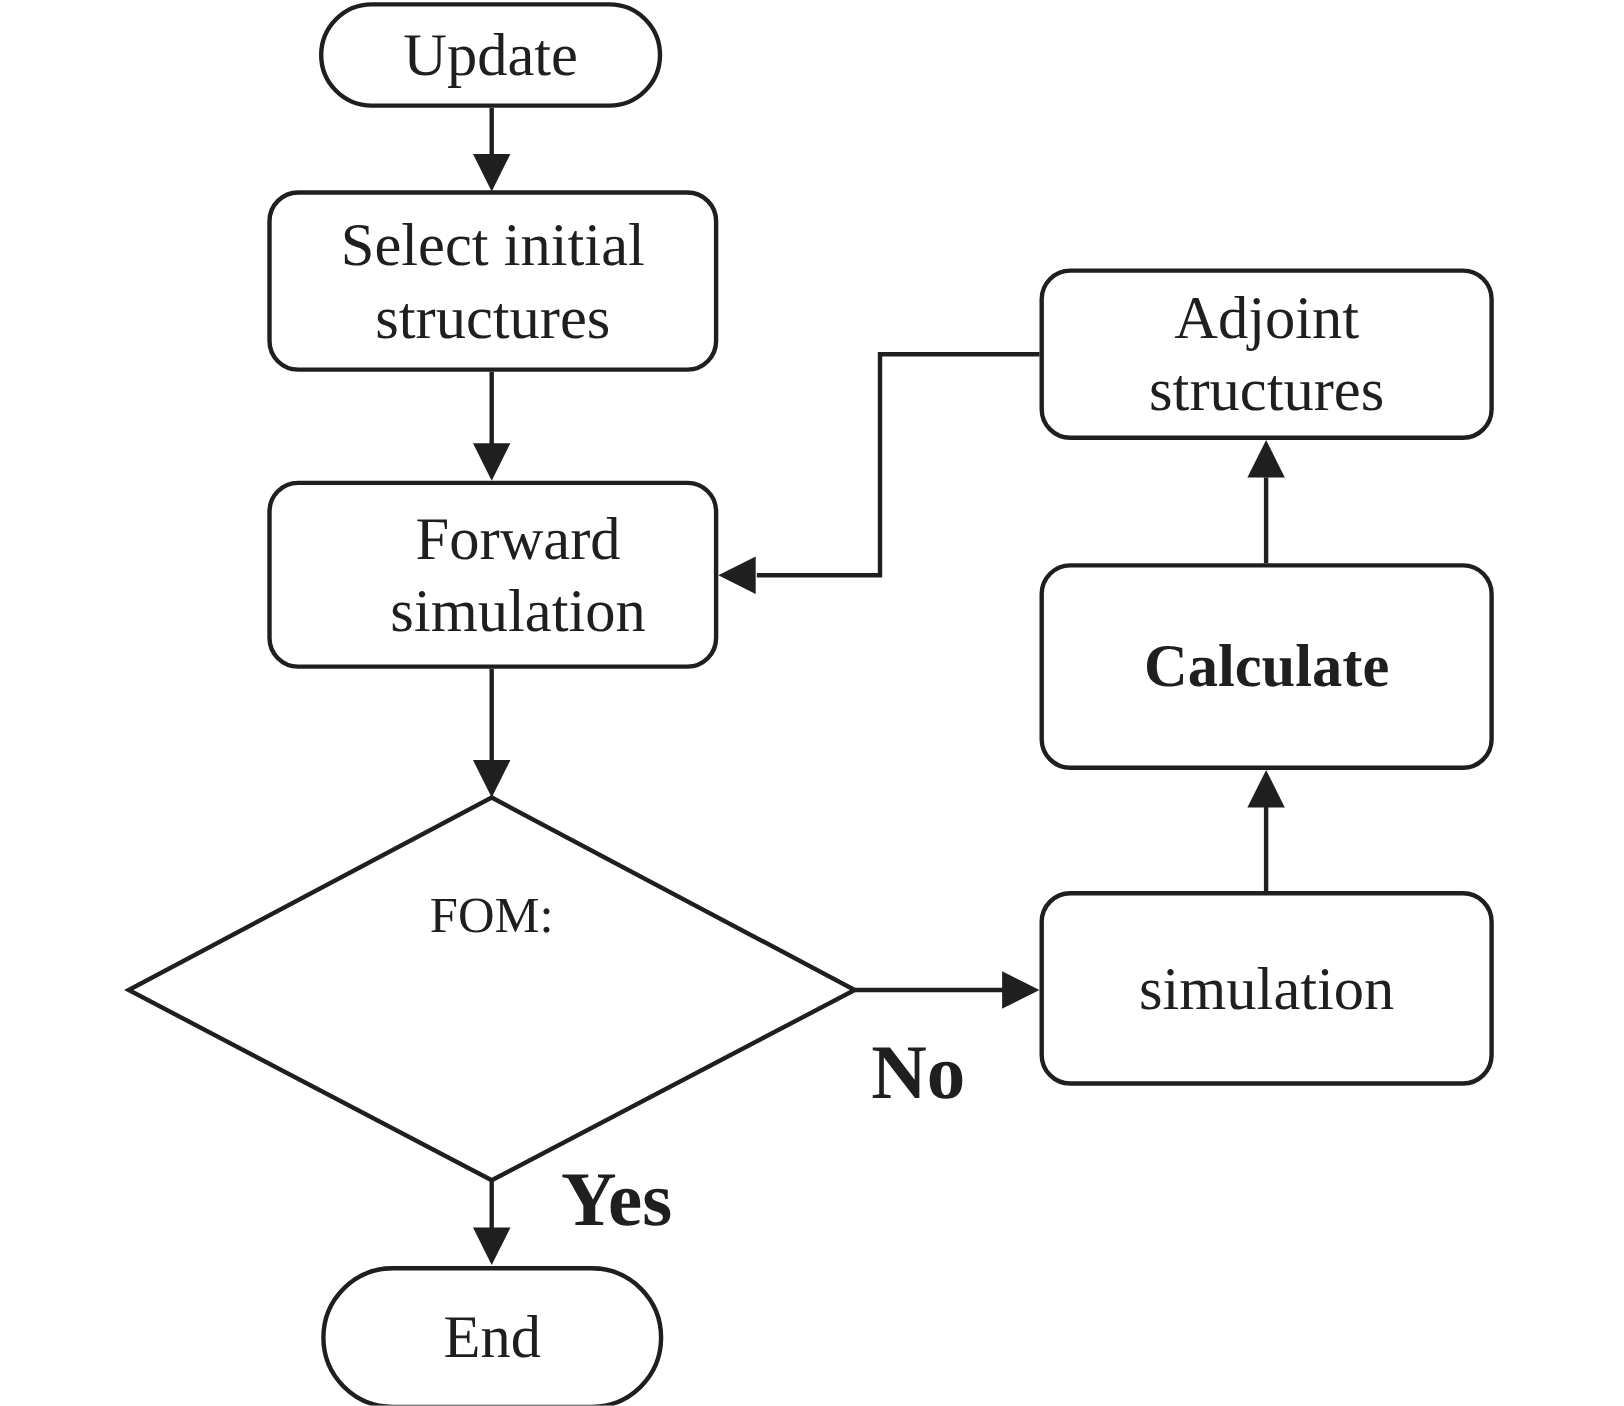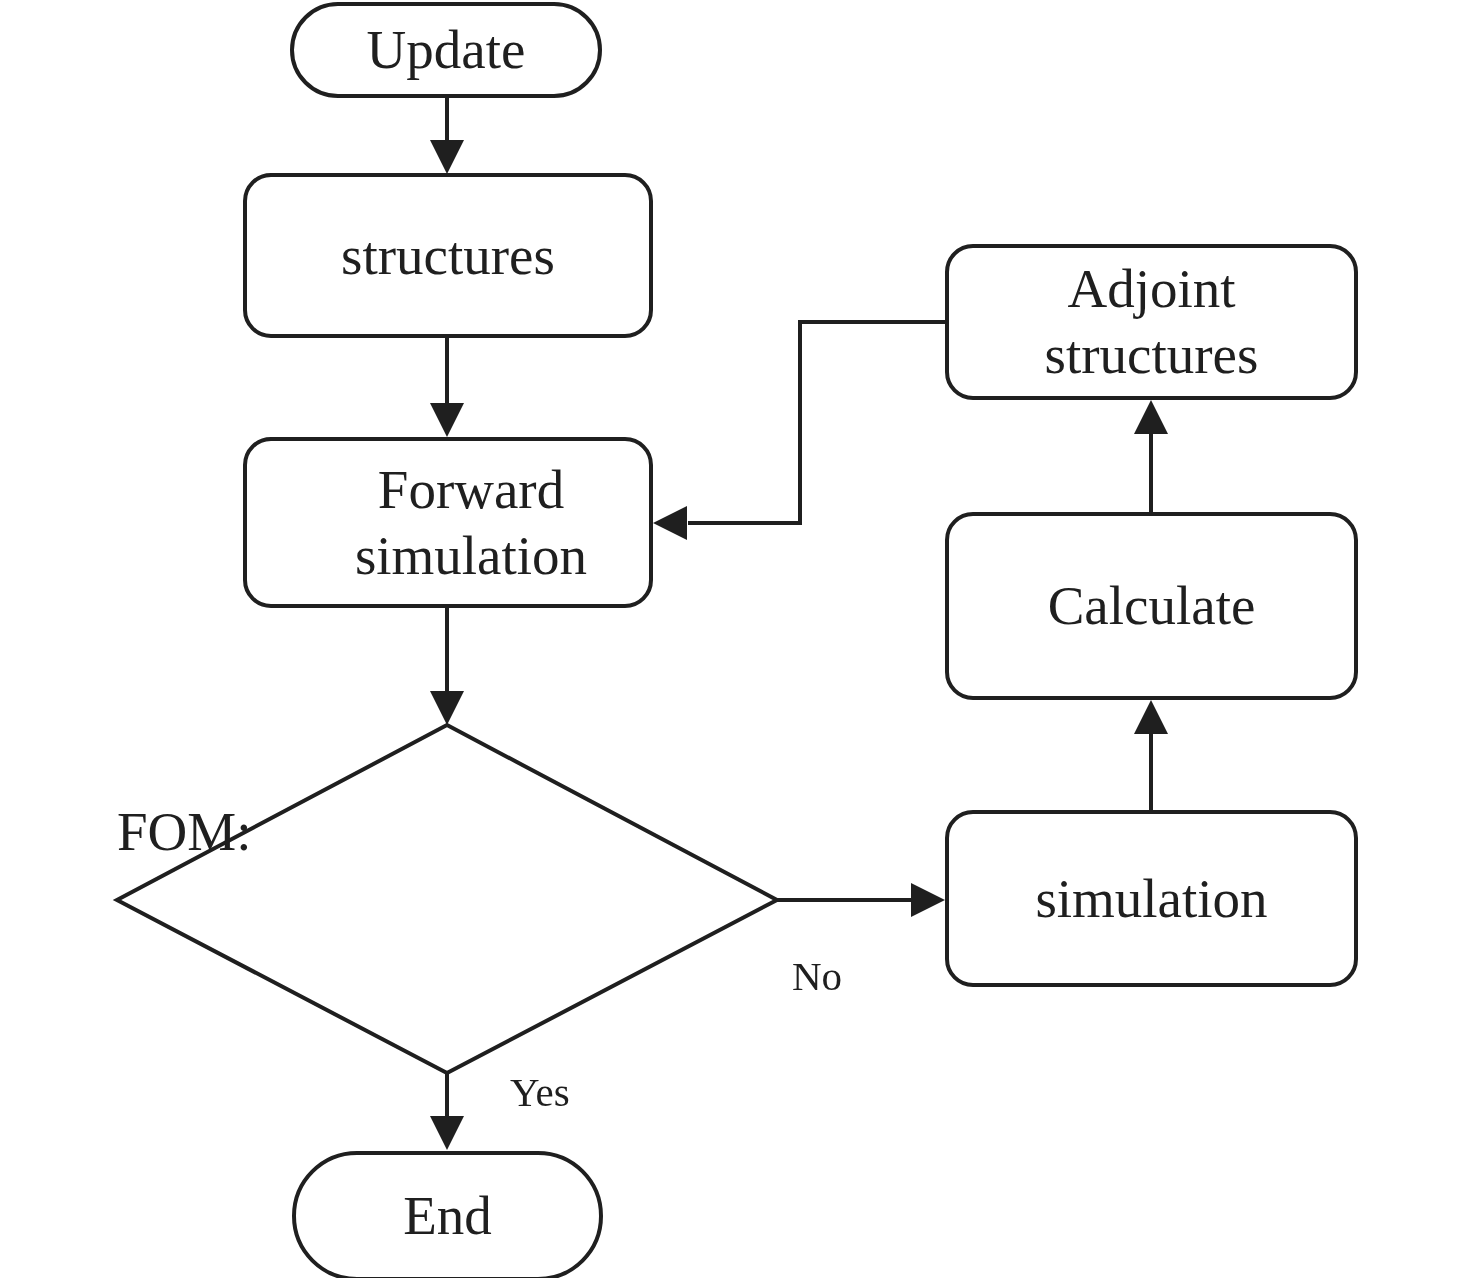--- a/index.html
+++ b/index.html
@@ -39,29 +39,30 @@
     font-size: 55px;
     line-height: 66px;
   }
   .stadium { border-radius: 999px; }
   .ln { display: block; white-space: nowrap; }
   .diamond-label {
     position: absolute;
     left: 117px;
     top: 798px;
     width: 660px;
-    text-align: left;
-    font-size: 55px;
+    text-align: center;
+    font-size: 46px;
     line-height: 68px;
   }
   .edge-label {
     position: absolute;
-    font-size: 41px;
+    font-size: 70px;
     line-height: 60px;
     white-space: nowrap;
+    font-weight: bold;
   }
   .edge-label.no  { left: 792px; top: 946px; }
   .edge-label.yes { left: 510px; top: 1062px; }
 </style>
 </head>
 <body>
 
 <div class="stage">
 
   <svg class="wires" viewBox="0 0 1476 1278">
@@ -107,38 +108,39 @@
       <line x1="447" y1="1073" x2="447" y2="1117"></line>
       <polygon class="ah" points="447,1150 430,1116 464,1116"></polygon>
     </g>
   </svg>
 
   <div class="node stadium" style="left:290px; top:2px; width:312px; height:96px;">
     <span class="ln">Update</span>
   </div>
 
   <div class="node" style="left:243px; top:173px; width:410px; height:165px;">
+    <span class="ln">Select initial</span>
     <span class="ln">structures</span>
   </div>
 
   <div class="node" style="left:243px; top:437px; width:410px; height:171px;padding-left:46px;">
     <span class="ln">Forward</span>
     <span class="ln">simulation</span>
   </div>
 
   <div class="diamond-label">
     <span class="ln">FOM:</span>
   </div>
 
   <div class="node" style="left:945px; top:244px; width:413px; height:156px;">
     <span class="ln">Adjoint</span>
     <span class="ln">structures</span>
   </div>
 
-  <div class="node" style="left:945px; top:512px; width:413px; height:188px;">
+  <div class="node" style="left:945px; top:512px; width:413px; height:188px;font-weight:bold;">
     <span class="ln">Calculate</span>
   </div>
 
   <div class="node" style="left:945px; top:810px; width:413px; height:177px;">
     <span class="ln">simulation</span>
   </div>
 
   <div class="node stadium" style="left:292px; top:1151px; width:311px; height:130px;">
     <span class="ln">End</span>
   </div>

